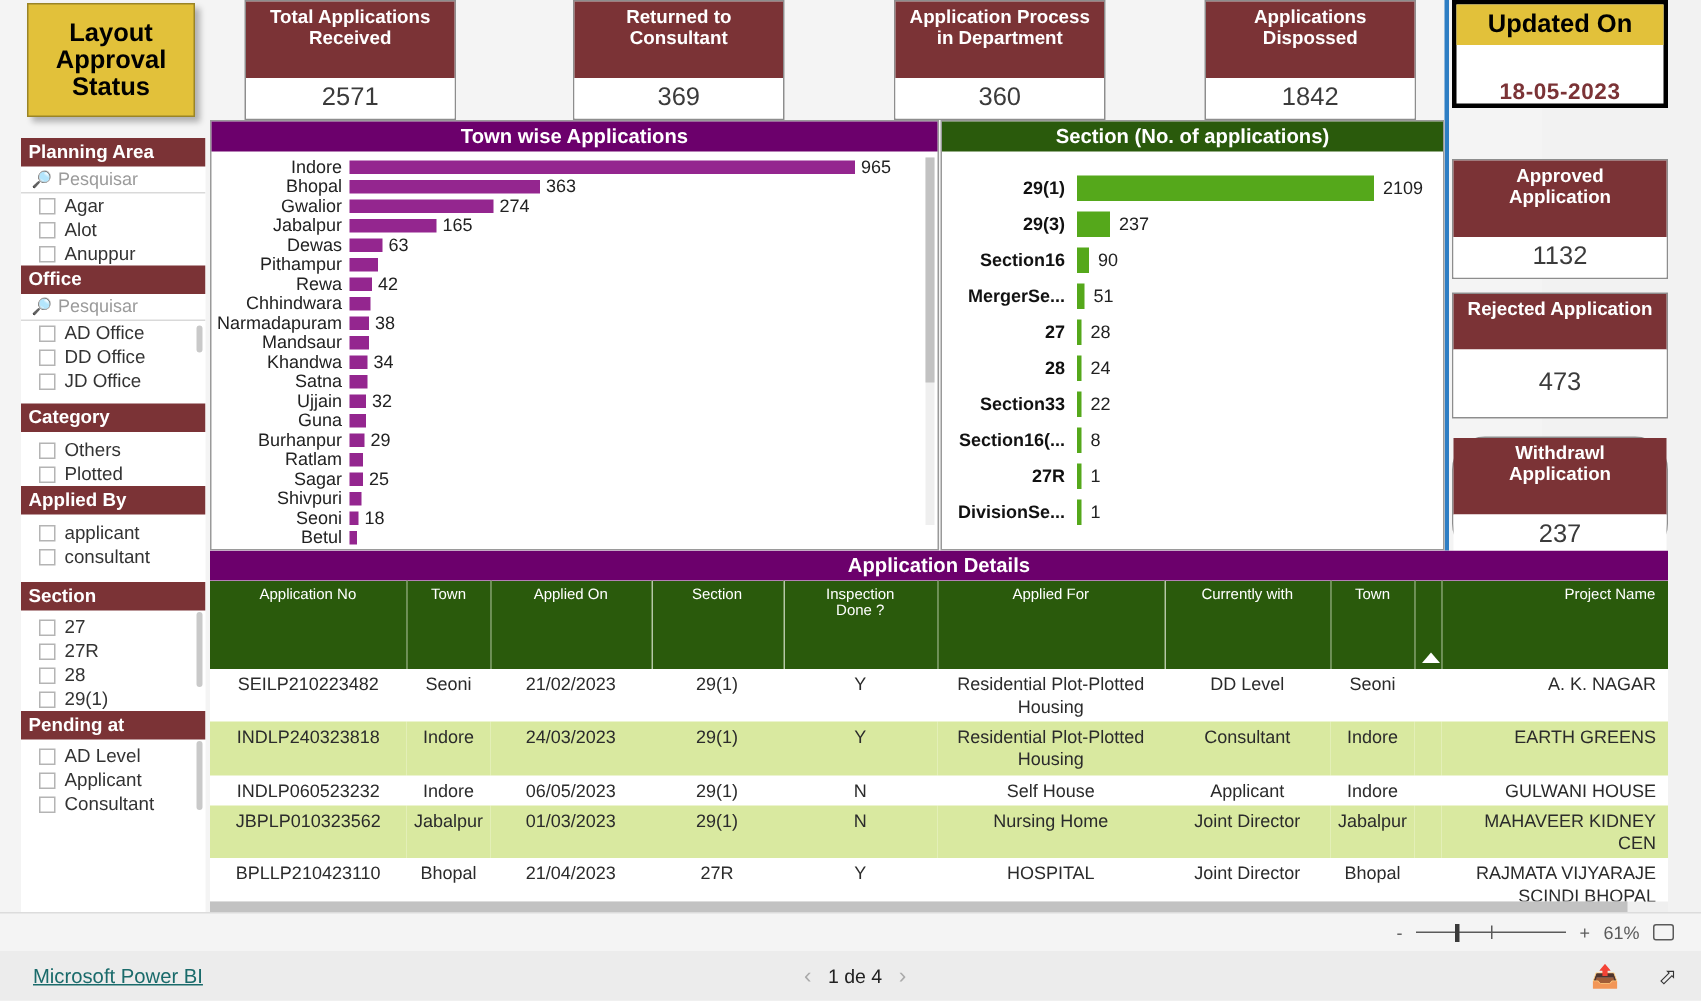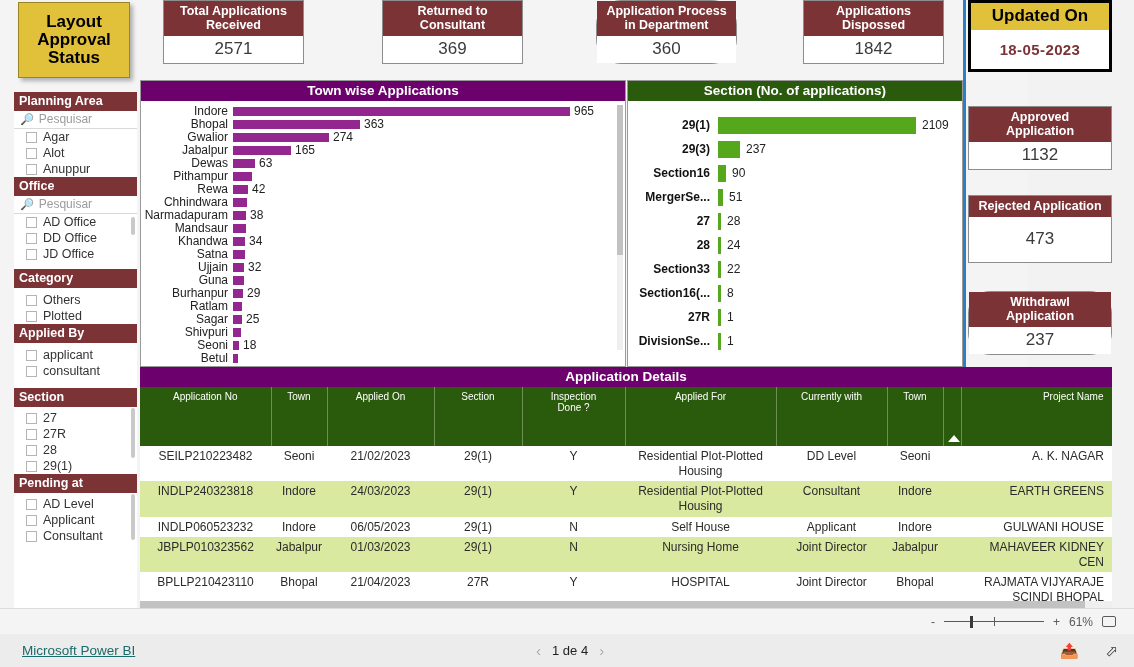--- a/index.html
+++ b/index.html
@@ -35,21 +35,21 @@
     border: 1px solid #8d8d8d;
     background: #fff;
   }
   .kpi .kpi-head {
     background: #7B3336;
     color: #fff;
     font-weight: bold;
     font-size: 12.5px;
     line-height: 1.12;
     text-align: center;
-    padding: 3px 2px 4px;
+    padding: 3px 2px 20px;
     white-space: pre-line;
   }
   .kpi .kpi-val {
     text-align: center;
     font-size: 17px;
     color: #3b3b3b;
     padding: 3px 0 4px;
     background: #fff;
   }
 
@@ -60,21 +60,21 @@
     background: #fff;
     border: 3px solid #000000;
   }
   .updated .u-head {
     background: #e2c13a; color:#000;
     font-weight: bold; font-size: 17px;
     text-align: center; padding: 3px 0 4px;
   }
   .updated .u-val {
     text-align:center; font-weight:bold; font-size:15px;
-    color:#7B3336; padding-top: 11px; letter-spacing: .4px;
+    color:#7B3336; padding-top: 23px; letter-spacing: .4px;
   }
 
   
   .blue-rule {
     position:absolute; left:963px; top:0px; width:3px; height:368px;
     background:#2E7EC4;
   }
 
   
   .rail {
@@ -238,21 +238,21 @@
   <div class="kpi" id="kpi-total" style="left:163px;top:0px;width:141px;">
     <div class="kpi-head">Total Applications
 Received</div>
     <div class="kpi-val">2571</div>
   </div>
   <div class="kpi" id="kpi-returned" style="left:382px;top:0px;width:141px;">
     <div class="kpi-head">Returned to
 Consultant</div>
     <div class="kpi-val">369</div>
   </div>
-  <div class="kpi" id="kpi-process" style="left:596px;top:0px;width:141px;border-radius:25px;">
+  <div class="kpi" id="kpi-process" style="left:596px;top:0px;width:141px;">
     <div class="kpi-head">Application Process
 in Department</div>
     <div class="kpi-val">360</div>
   </div>
   <div class="kpi" id="kpi-disposed" style="left:803px;top:0px;width:141px;">
     <div class="kpi-head">Applications
 Dispossed</div>
     <div class="kpi-val">1842</div>
   </div>
 

